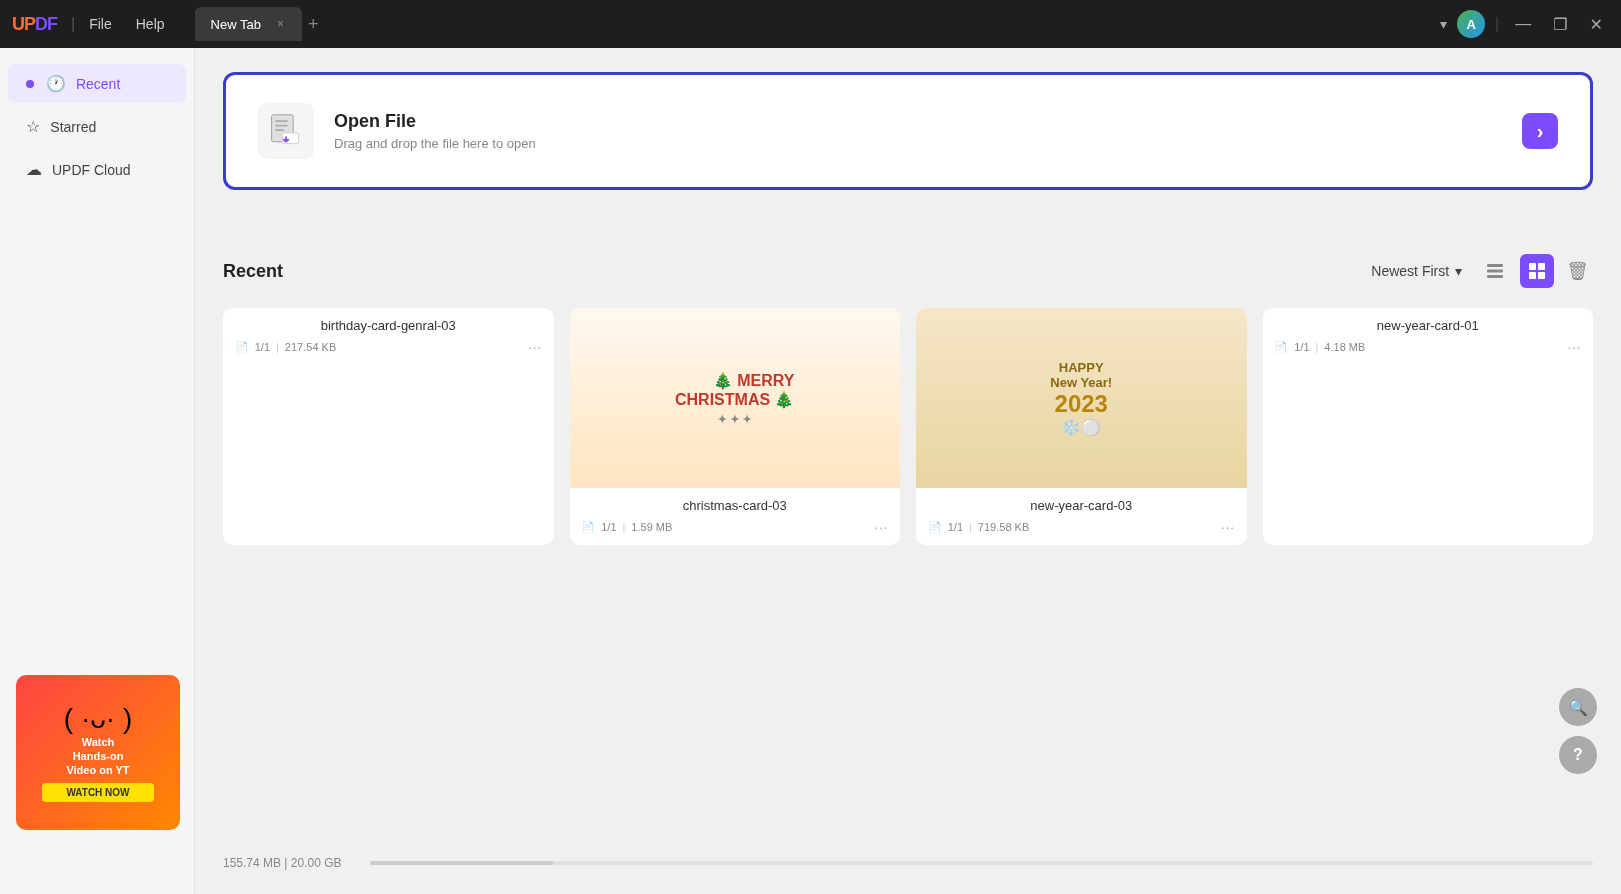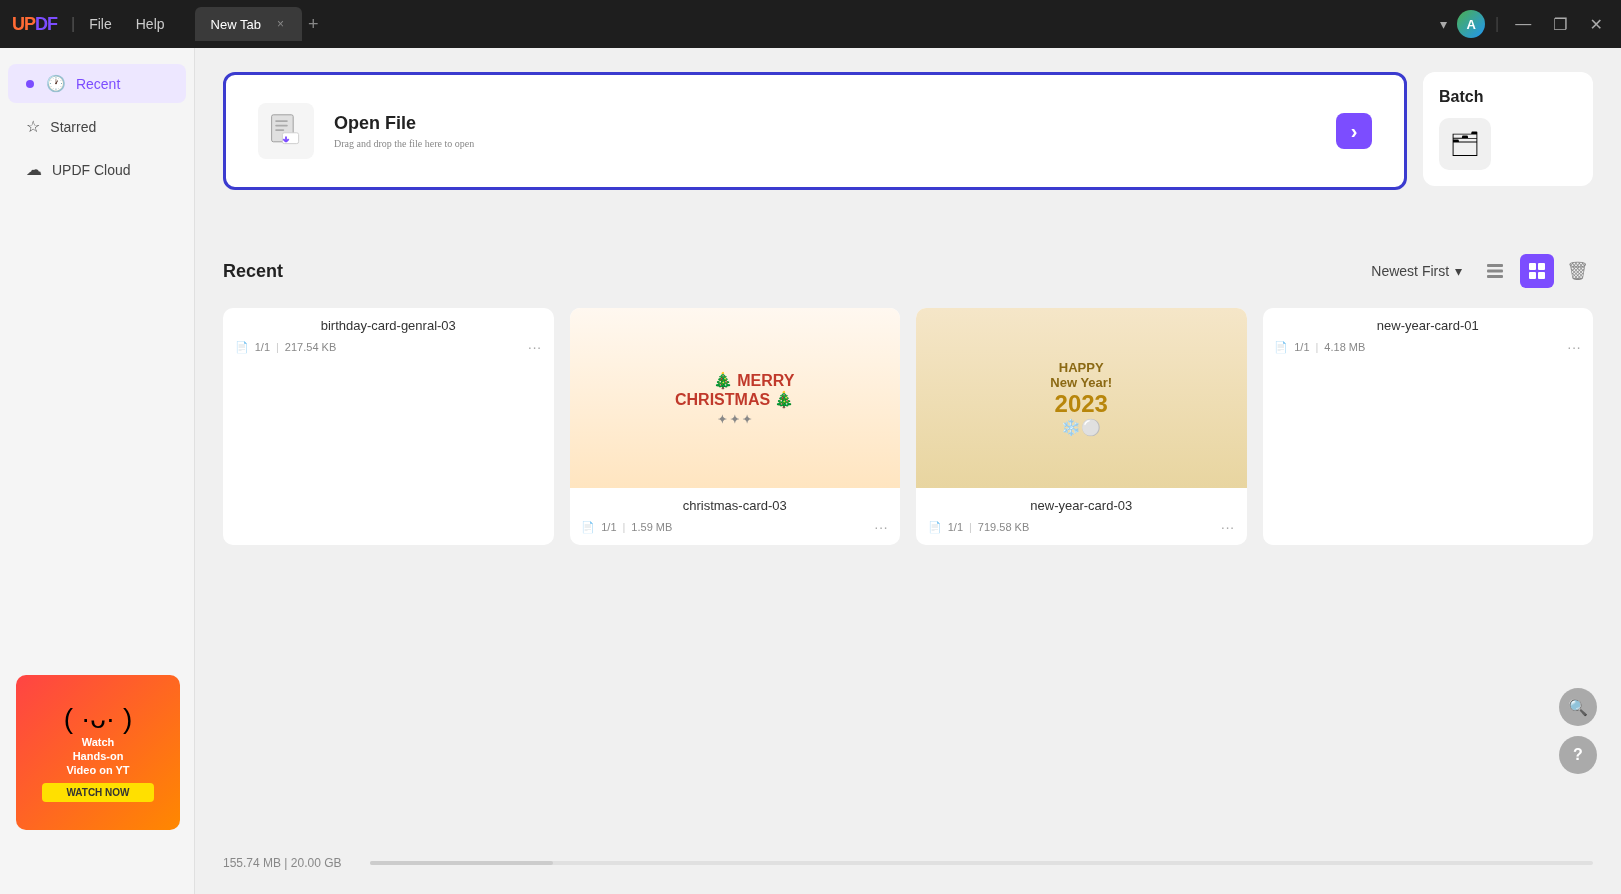--- a/index.html
+++ b/index.html
@@ -55,21 +55,21 @@
       padding: 28px 32px; display: flex; align-items: center; gap: 20px;
       margin-bottom: 32px;
     }
     .file-icon-box {
       width: 56px; height: 56px; background: #f5f5f5; border-radius: 8px;
       display: flex; align-items: center; justify-content: center; flex-shrink: 0;
     }
     .file-icon-svg { width: 36px; height: 36px; }
     .open-file-text { flex: 1; }
     .open-file-title { font-size: 18px; font-weight: 600; color: #222; margin-bottom: 4px; }
-    .open-file-subtitle { font-size: 10px; color: #888; font-family: Liberation Serif, serif; }
+    .open-file-subtitle { font-size: 13px; color: #888; }
     .open-arrow-btn {
       width: 36px; height: 36px; background: #7c4dff; border-radius: 8px;
       display: flex; align-items: center; justify-content: center; cursor: pointer; flex-shrink: 0;
     }
 
     
     .batch-panel {
       width: 170px; flex-shrink: 0; background: #fff; border-radius: 12px;
       padding: 16px; margin-left: 16px; display: flex; flex-direction: column; align-items: flex-start; gap: 12px;
       align-self: flex-start;
@@ -223,26 +223,20 @@
           <div class="open-file-text">
             <div class="open-file-title">Open File</div>
             <div class="open-file-subtitle">Drag and drop the file here to open</div>
           </div>
           <div class="open-arrow-btn">
             <span style="color:#fff;font-size:20px;font-weight:700;">›</span>
           </div>
         </div>
       </div>
 
-      <div class="batch-panel">
-        <div class="batch-title">Batch</div>
-        <div class="batch-icon-btn">
-          <span style="font-size:24px;">🗂</span>
-        </div>
-      </div>
     </div>
 
     <div>
       <div class="recent-header">
         <div class="recent-title">Recent</div>
         <div class="sort-dropdown">
           <span>Newest First</span>
           <span>▾</span>
         </div>
         <div class="view-icons">

